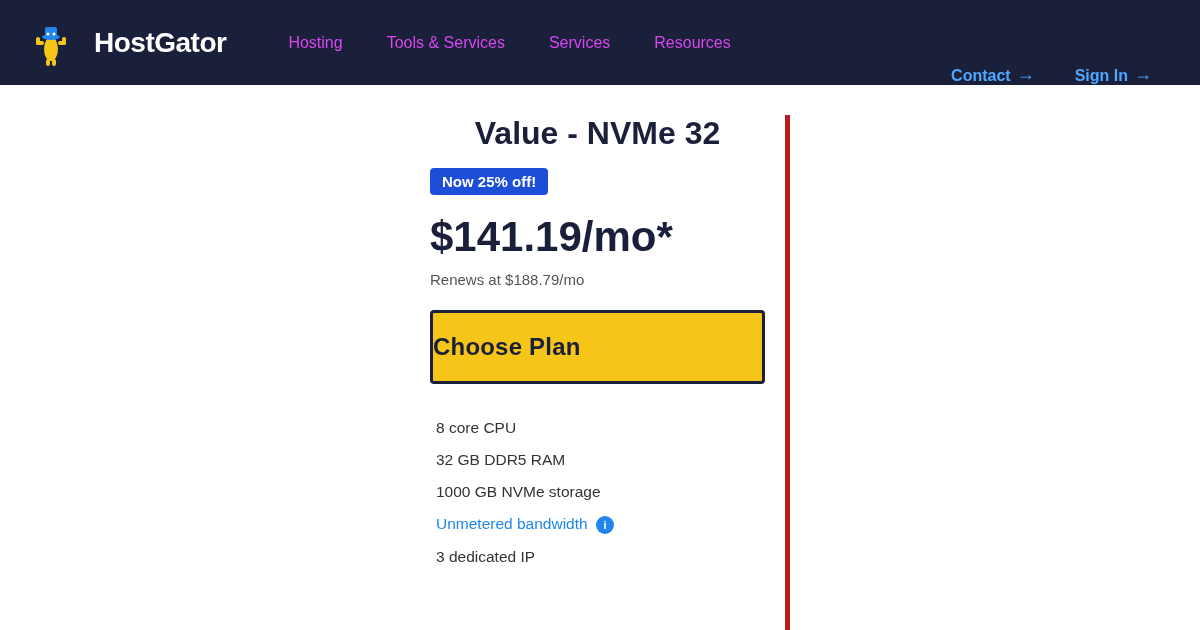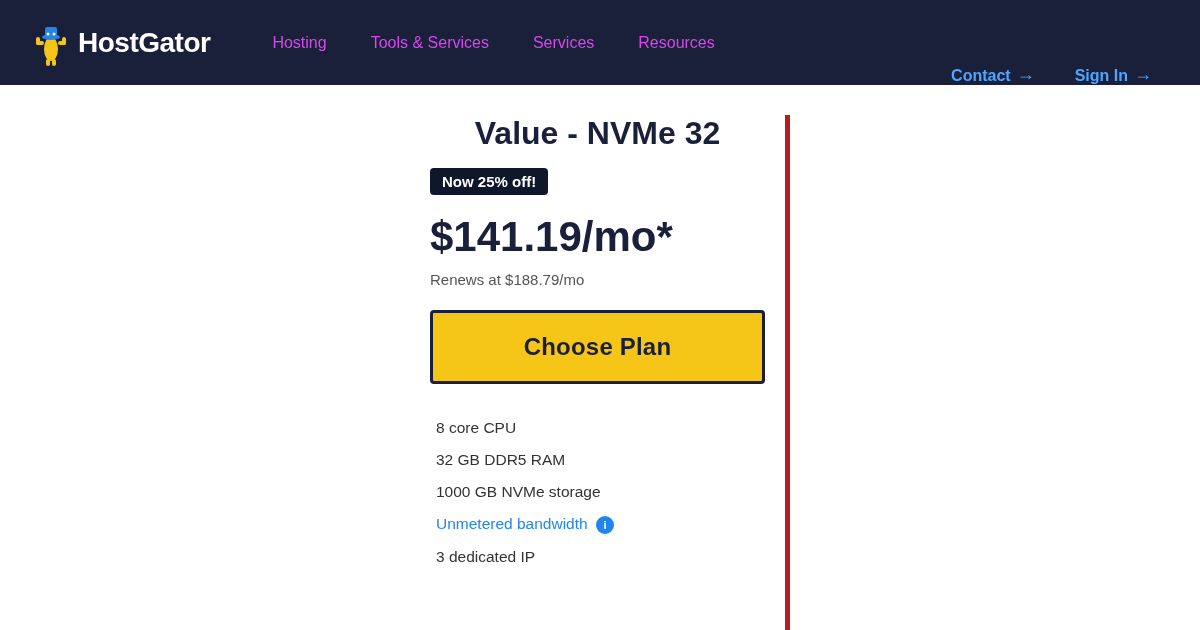--- a/index.html
+++ b/index.html
@@ -10,21 +10,21 @@
       background: #1a1f3a;
       height: 85px;
       display: flex;
       align-items: center;
       padding: 0 32px;
       gap: 0;
     }
     .logo-area {
       display: flex;
       align-items: center;
-      gap: 8px;
+      gap: 24px;
       margin-right: 40px;
       text-decoration: none;
     }
     .logo-icon {
       width: 38px;
       height: 48px;
     }
     .logo-text {
       color: #fff;
       font-size: 28px;
@@ -84,21 +84,21 @@
     }
     .plan-title {
       font-size: 32px;
       font-weight: 800;
       color: #1a1f3a;
       margin-bottom: 16px;
       text-align: center;
     }
     .discount-badge {
       display: inline-block;
-      background: #0f172a;
+      background: #1d4ed8;
       color: #fff;
       font-size: 15px;
       font-weight: 700;
       padding: 5px 12px;
       border-radius: 4px;
       margin-bottom: 18px;
     }
     .price-line {
       font-size: 42px;
       font-weight: 700;
@@ -112,21 +112,21 @@
     }
     .choose-plan-btn {
       display: block;
       width: 100%;
       background: #f5c518;
       border: 3px solid #1a1f3a;
       color: #1a1f3a;
       font-size: 24px;
       font-weight: 800;
       padding: 20px 0;
-      text-align: center;
+      text-align: left;
       border-radius: 4px;
       cursor: pointer;
       margin-bottom: 28px;
       letter-spacing: 0.2px;
     }
     .features-list {
       list-style: none;
       padding: 0 6px;
     }
     .features-list li {

